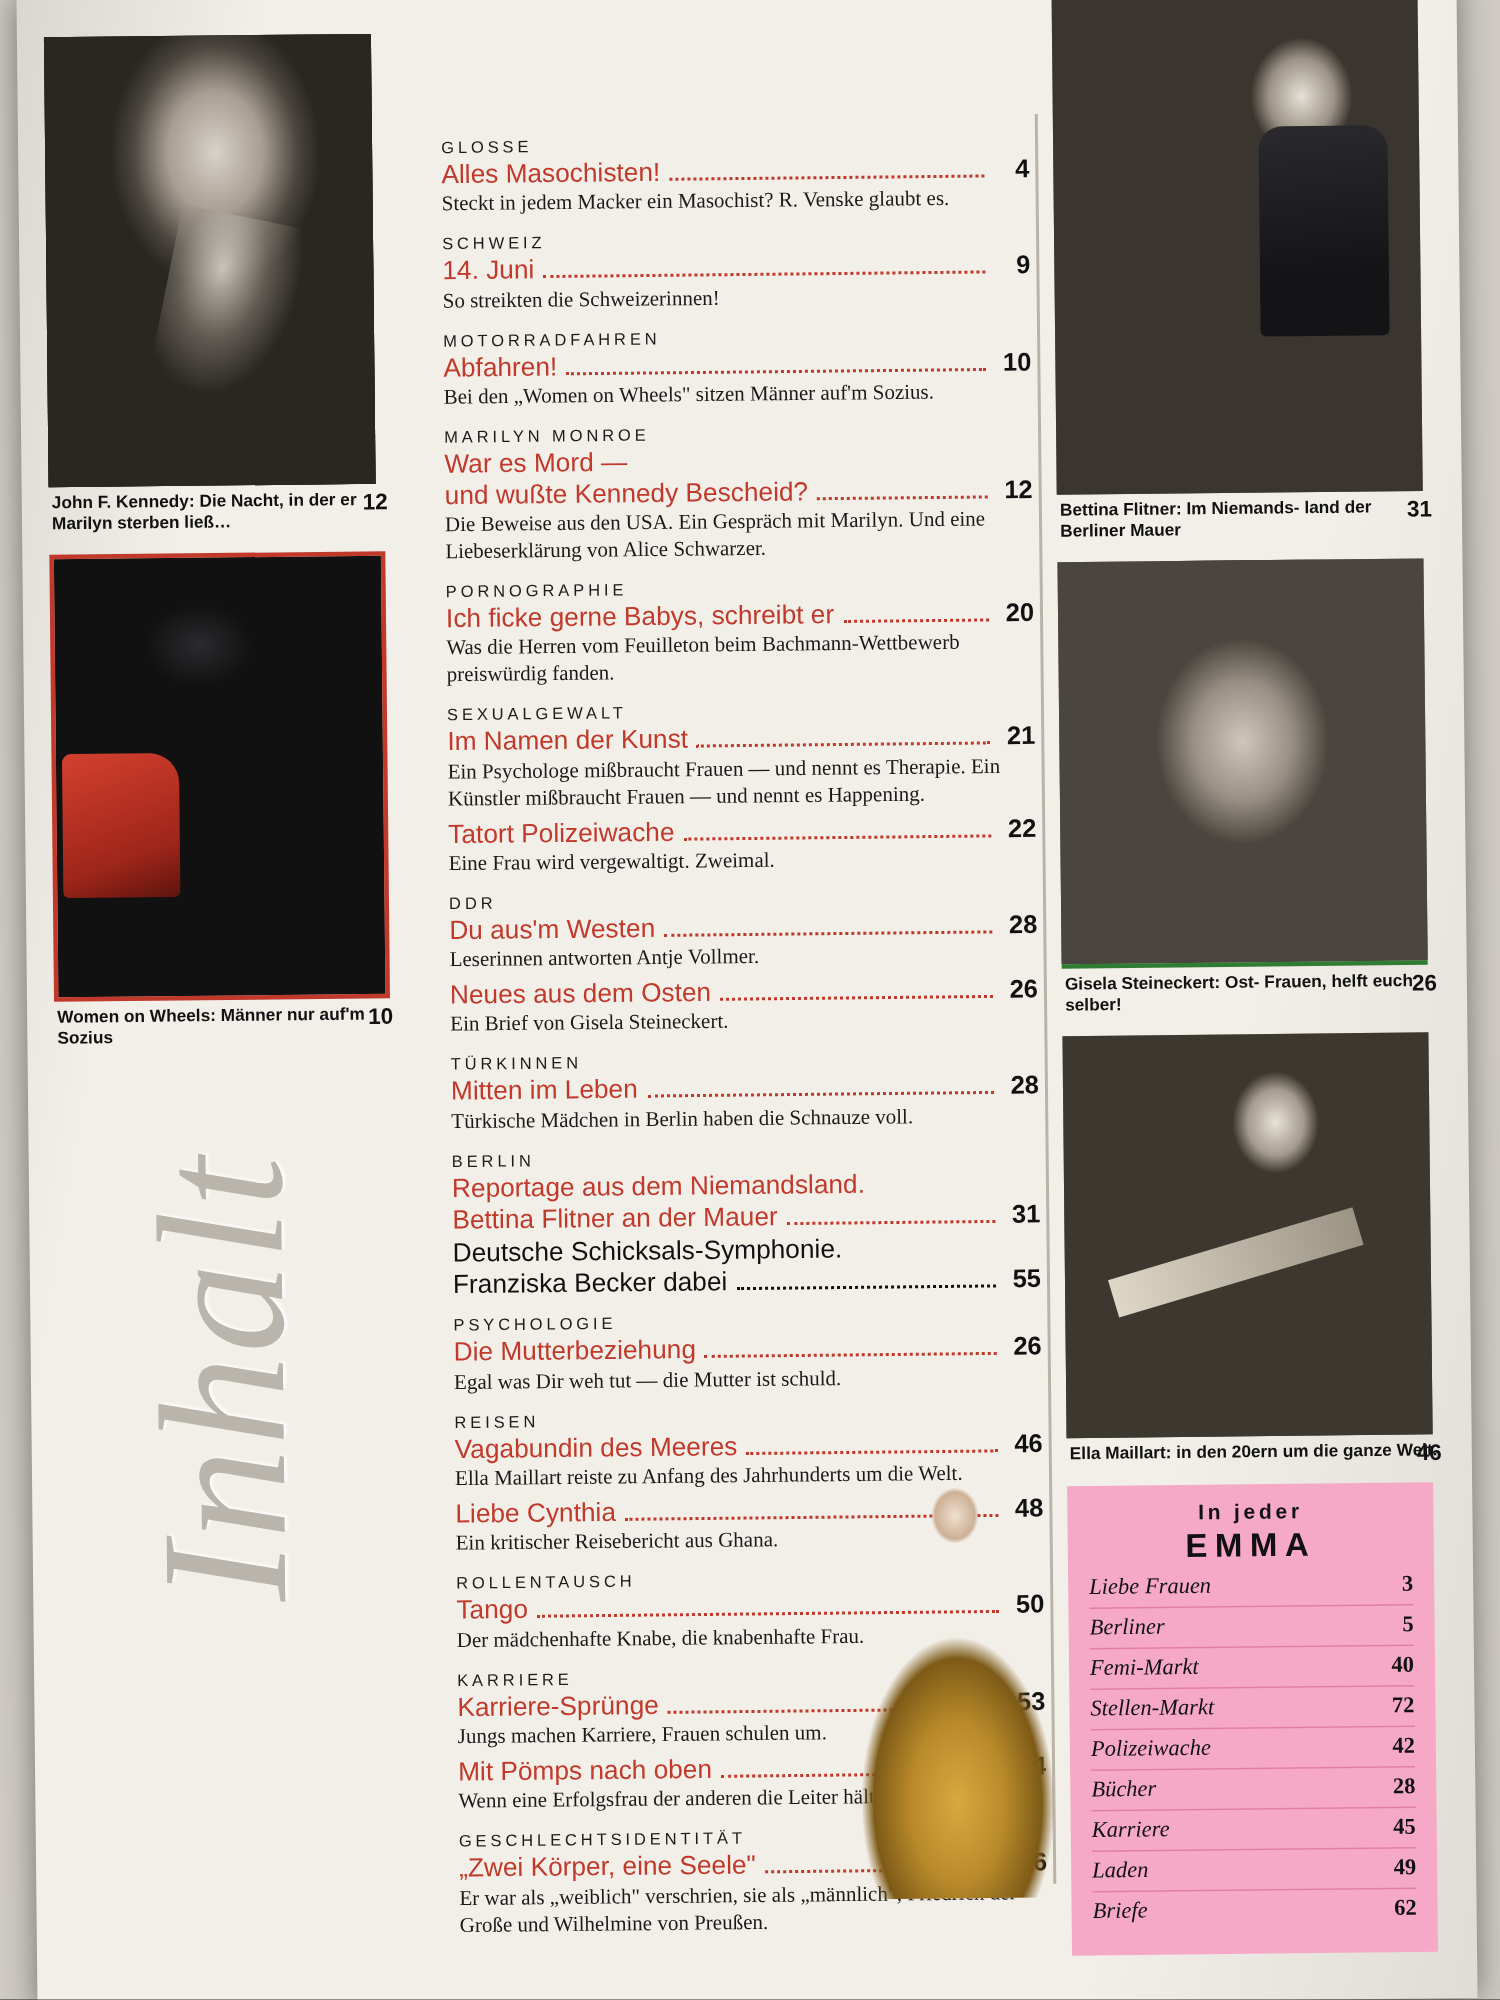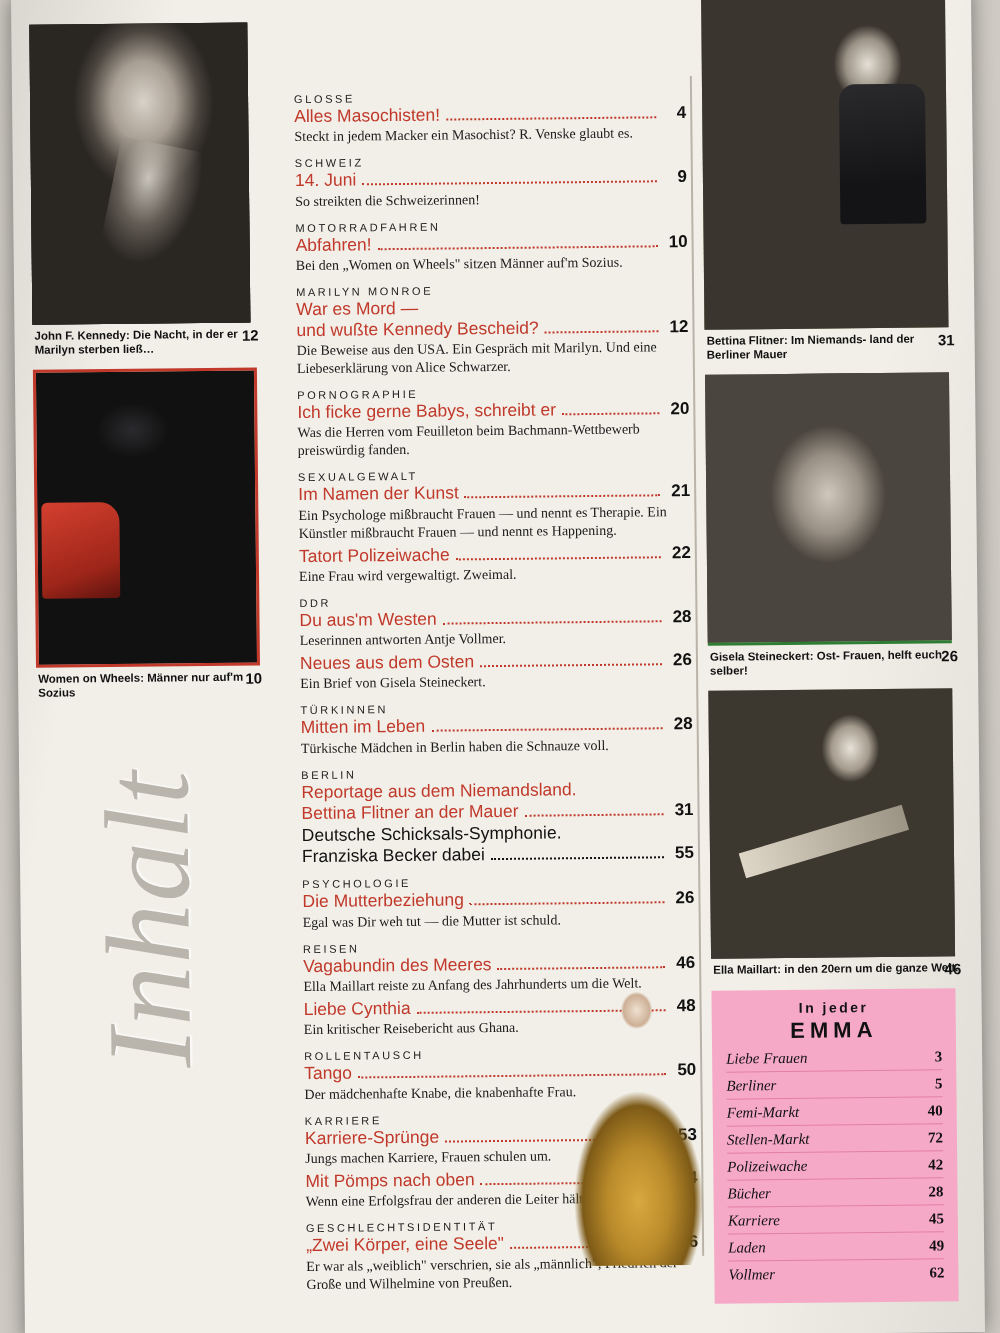--- a/index.html
+++ b/index.html
@@ -502,21 +502,21 @@
             </div>
             <div class="emma-row">
               <span>Karriere</span>
               <span class="n">45</span>
             </div>
             <div class="emma-row">
               <span>Laden</span>
               <span class="n">49</span>
             </div>
             <div class="emma-row">
-              <span>Vollmer</span>
+              <span>Briefe</span>
               <span class="n">62</span>
             </div>
           </div>
       </div>
 
     </div>
   </div>
 </div>
 
 </body></html>

